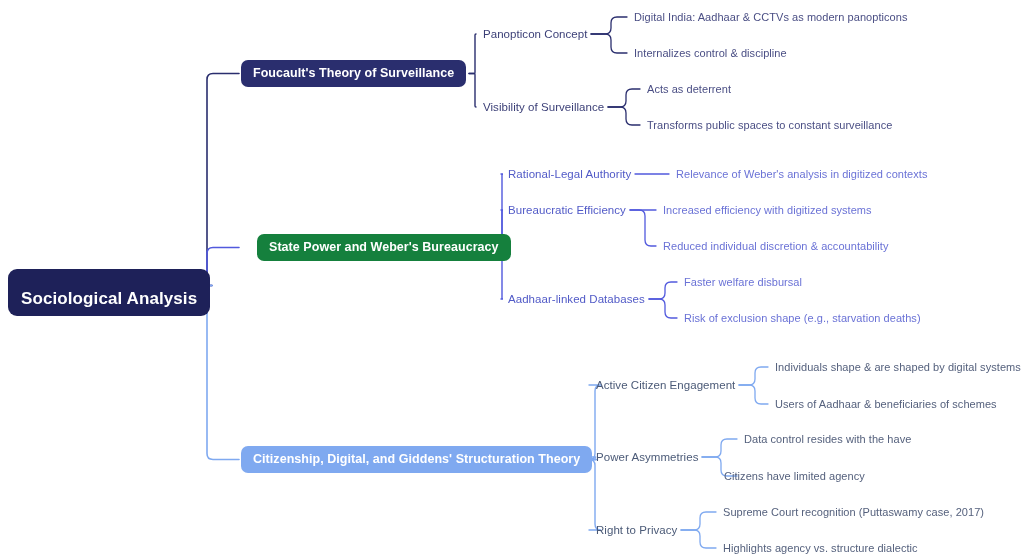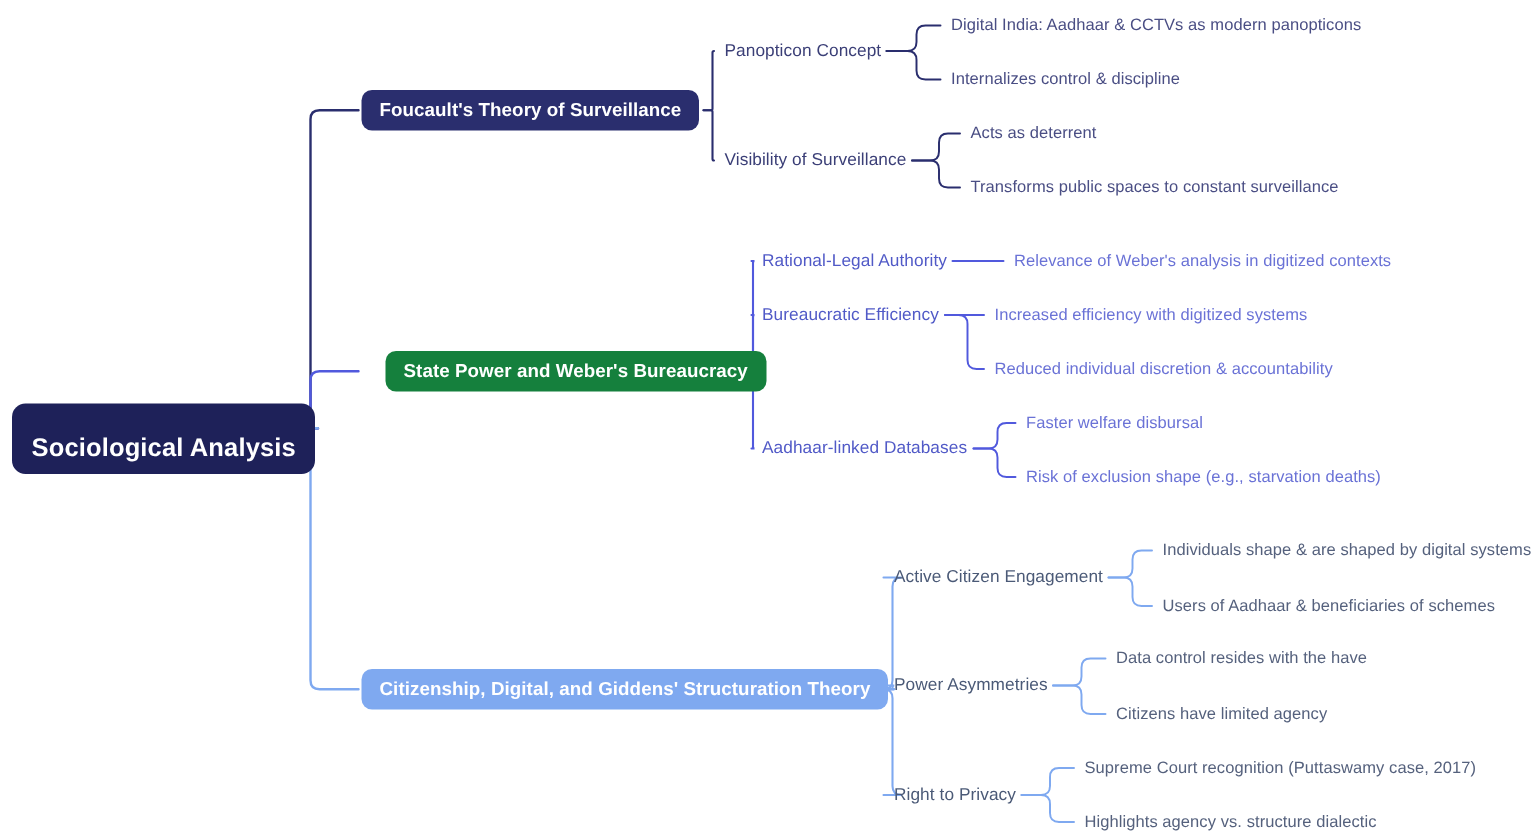--- a/index.html
+++ b/index.html
@@ -112,17 +112,17 @@
       <div class="node leaf" style="left: 663px; top: 240px; color: rgb(106, 114, 214);"><span>Reduced individual discretion &amp; accountability</span></div>
       <div class="node leaf" style="left: 684px; top: 276px; color: rgb(106, 114, 214);"><span>Faster welfare disbursal</span></div>
       <div class="node leaf" style="left: 684px; top: 312px; color: rgb(106, 114, 214);"><span>Risk of exclusion shape (e.g., starvation deaths)</span></div>
       <div class="node branch" style="left: 241px; top: 446px; background: rgb(127, 169, 240); color: rgb(255, 255, 255);"><span>Citizenship, Digital, and Giddens' Structuration Theory</span></div>
       <div class="node sub" style="left: 596px; top: 379px; color: rgb(75, 90, 119);"><span>Active Citizen Engagement</span></div>
       <div class="node sub" style="left: 596px; top: 451px; color: rgb(75, 90, 119);"><span>Power Asymmetries</span></div>
       <div class="node sub" style="left: 596px; top: 524px; color: rgb(75, 90, 119);"><span>Right to Privacy</span></div>
       <div class="node leaf" style="left: 775px; top: 361px; color: rgb(85, 97, 125);"><span>Individuals shape &amp; are shaped by digital systems</span></div>
       <div class="node leaf" style="left: 775px; top: 398px; color: rgb(85, 97, 125);"><span>Users of Aadhaar &amp; beneficiaries of schemes</span></div>
       <div class="node leaf" style="left: 744px; top: 433px; color: rgb(85, 97, 125);"><span>Data control resides with the have</span></div>
-      <div class="node leaf" style="left: 744px; top: 470px; color: rgb(85, 97, 125);"><span>Citizens have limited agency</span></div>
+      <div class="node leaf" style="left: 724px; top: 470px; color: rgb(85, 97, 125);"><span>Citizens have limited agency</span></div>
       <div class="node leaf" style="left: 723px; top: 506px; color: rgb(85, 97, 125);"><span>Supreme Court recognition (Puttaswamy case, 2017)</span></div>
       <div class="node leaf" style="left: 723px; top: 542px; color: rgb(85, 97, 125);"><span>Highlights agency vs. structure dialectic</span></div>
     </div>
 </div>
 
 </body></html>

